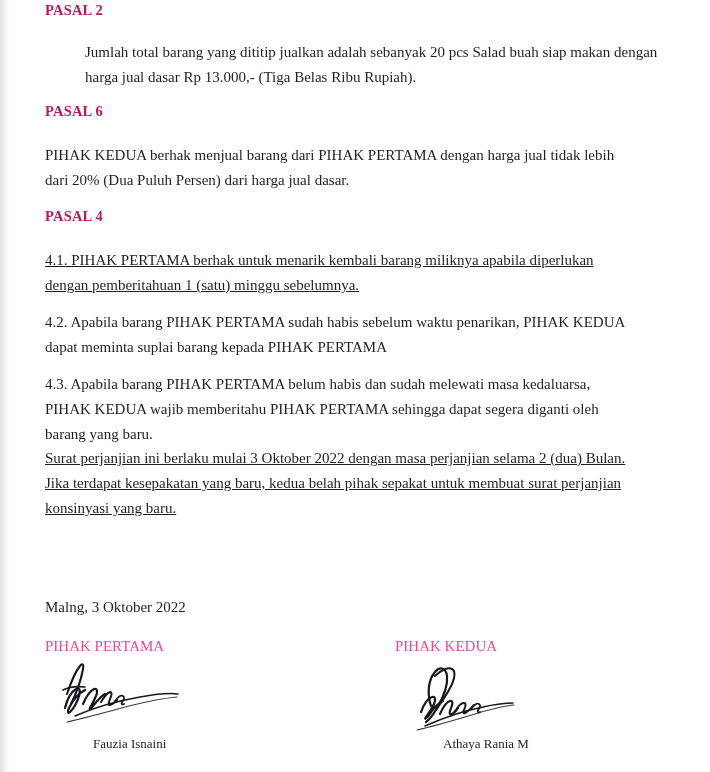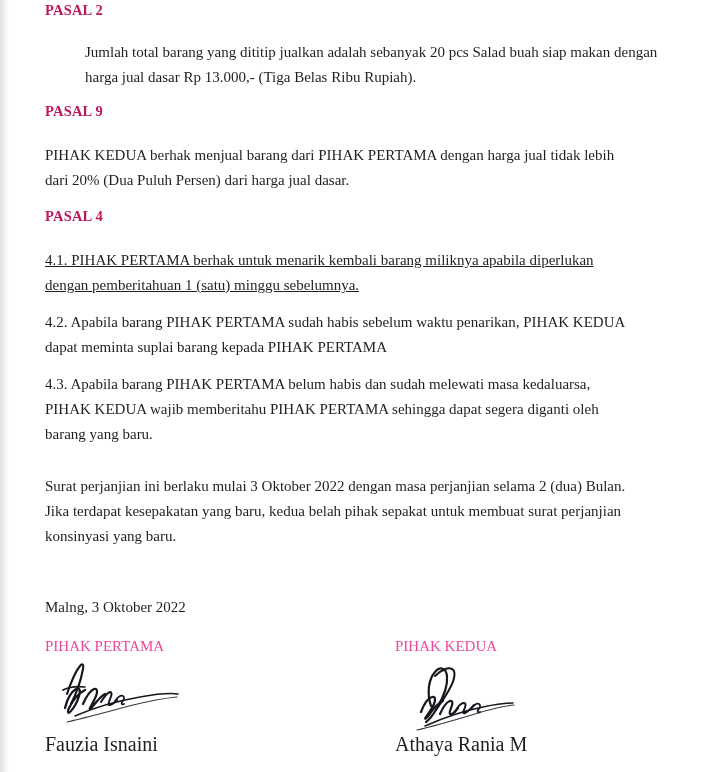--- a/index.html
+++ b/index.html
@@ -51,21 +51,21 @@
   .blk { position: absolute; left: 0; width: 592px; }
 
   #h-pasal2   { top: 2px; }
   #p-pasal2   { top: 40px; margin-left: 40px; }
   #h-pasal3   { top: 103px; }
   #p-pasal3   { top: 143px; }
   #h-pasal4   { top: 208px; }
   #p-41       { top: 248px; text-decoration: underline; }
   #p-42       { top: 310px; }
   #p-43       { top: 372px; }
-  #p-closing  { top: 474px; }
+  #p-closing  { top: 446px; text-decoration: underline; }
 
   
   #sig-date      { position: absolute; top: 595px; left: 0; }
   #sig-row       { position: absolute; top: 636px; left: 0; width: 592px; }
   .sig-col       { position: absolute; top: 0; width: 270px; }
   .sig-col.left  { left: 0; }
   .sig-col.right { left: 350px; }
 
   .sig-role {
     font-size: 15px;
@@ -73,38 +73,39 @@
     color: #ec4899;
     white-space: nowrap;
   }
   .sig-mark {
     position: relative;
     height: 78px;
     width: 230px;
   }
   .sig-mark svg { position: absolute; top: 0; left: 0; display: block; }
   .sig-name {
-    font-size: 20px;
+    font-size: 13px;
     line-height: 20px;
     color: #1f1f1f;
     white-space: nowrap;
+    margin-left: 48px;
   }
 </style>
 </head>
 <body>
 
 <div class="scan-edge"></div>
 
 <div class="page">
 
   <div class="blk heading" id="h-pasal2">PASAL 2</div>
 
   <div class="blk para" id="p-pasal2">Jumlah total barang yang dititip jualkan adalah sebanyak 20 pcs Salad buah siap makan dengan harga jual dasar Rp 13.000,- (Tiga Belas Ribu Rupiah).</div>
 
-  <div class="blk heading" id="h-pasal3">PASAL 9</div>
+  <div class="blk heading" id="h-pasal3">PASAL 6</div>
 
   <div class="blk para" id="p-pasal3">PIHAK KEDUA berhak menjual barang dari PIHAK PERTAMA dengan harga jual tidak lebih dari 20% (Dua Puluh Persen) dari harga jual dasar.</div>
 
   <div class="blk heading" id="h-pasal4">PASAL 4</div>
 
   <div class="blk para" id="p-41">4.1. PIHAK PERTAMA berhak untuk menarik kembali barang miliknya apabila diperlukan dengan pemberitahuan 1 (satu) minggu sebelumnya.</div>
 
   <div class="blk para" id="p-42">4.2. Apabila barang PIHAK PERTAMA sudah habis sebelum waktu penarikan, PIHAK KEDUA dapat meminta suplai barang kepada PIHAK PERTAMA</div>
 
   <div class="blk para" id="p-43">4.3. Apabila barang PIHAK PERTAMA belum habis dan sudah melewati masa kedaluarsa, PIHAK KEDUA wajib memberitahu PIHAK PERTAMA sehingga dapat segera diganti oleh barang yang baru.</div>

